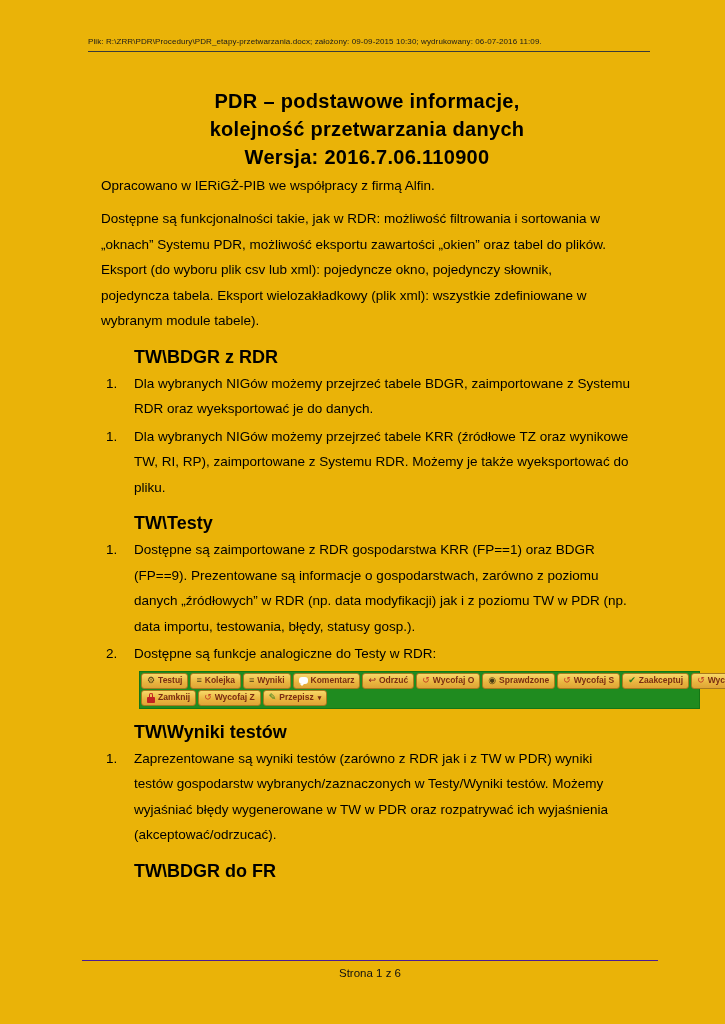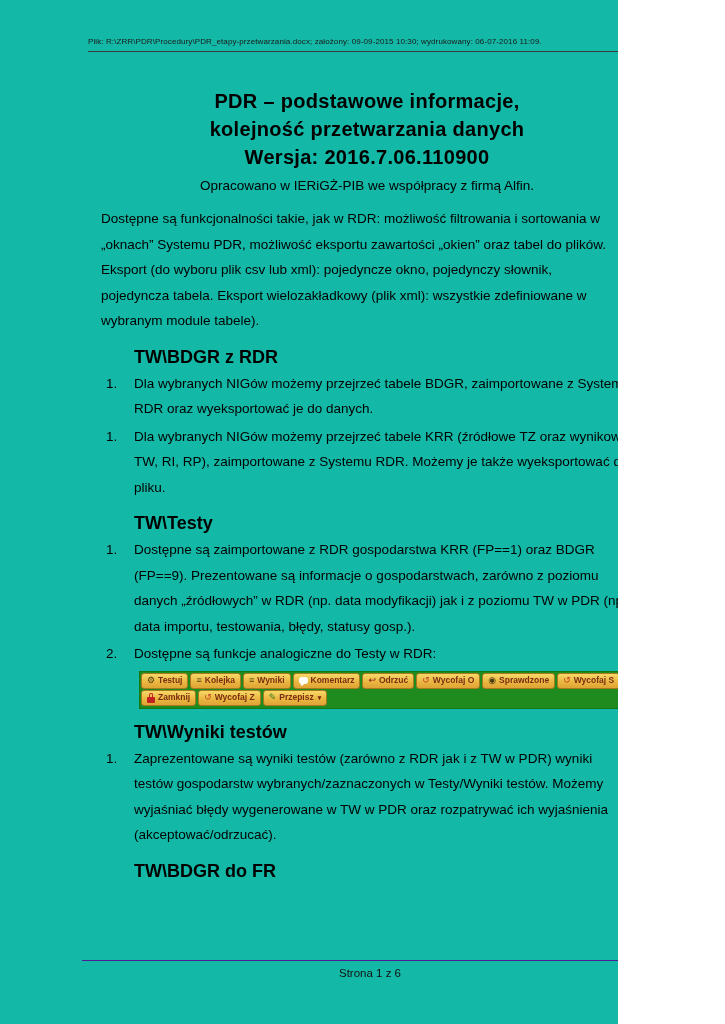--- a/index.html
+++ b/index.html
@@ -1,32 +1,32 @@
 <!DOCTYPE html>
 <html><head>
 <meta charset="utf-8">
 <style>
   html,body{margin:0;padding:0;background:#ffffff;}
   .page{
-    position:relative;width:618px;height:1024px;background:#14b8a6;
+    position:relative;width:725px;height:1024px;background:#eab308;
     font-family:"Liberation Sans", sans-serif;color:#000;overflow:hidden;
   }
   
   .hdr{
     position:absolute;top:37px;left:88px;width:562px;
     font-size:8px;color:#1a1a1a;letter-spacing:0.1px;
     border-bottom:1px solid #3a3a3a;padding-bottom:5px;
   }
   
   .content{position:absolute;top:0;left:101px;width:532px;}
   .title{
     margin-top:87px;text-align:center;font-weight:bold;
     font-size:20px;line-height:28px;letter-spacing:0.3px;
   }
-  .subtitle{text-align:center;font-size:13.5px;margin-top:7px;}
+  .subtitle{text-align:left;font-size:13.5px;margin-top:7px;}
   .intro{font-size:13.5px;line-height:25.5px;margin:13px 16px 0 0;}
   .sec-h{font-size:18px;font-weight:bold;margin:13px 0 3px 33px;}
   .li{display:flex;font-size:13.5px;line-height:25.5px;margin-top:2px;}
   .li .num{flex:none;width:33px;padding-left:5px;box-sizing:border-box;}
   .li .txt{flex:1;}
   .b{font-weight:bold;}
   .after{font-size:13.5px;line-height:25.5px;margin:4px 0 0 33px;}
   
   .toolbar{
     margin:4px 0 2px 38px;width:561px;box-sizing:border-box;

